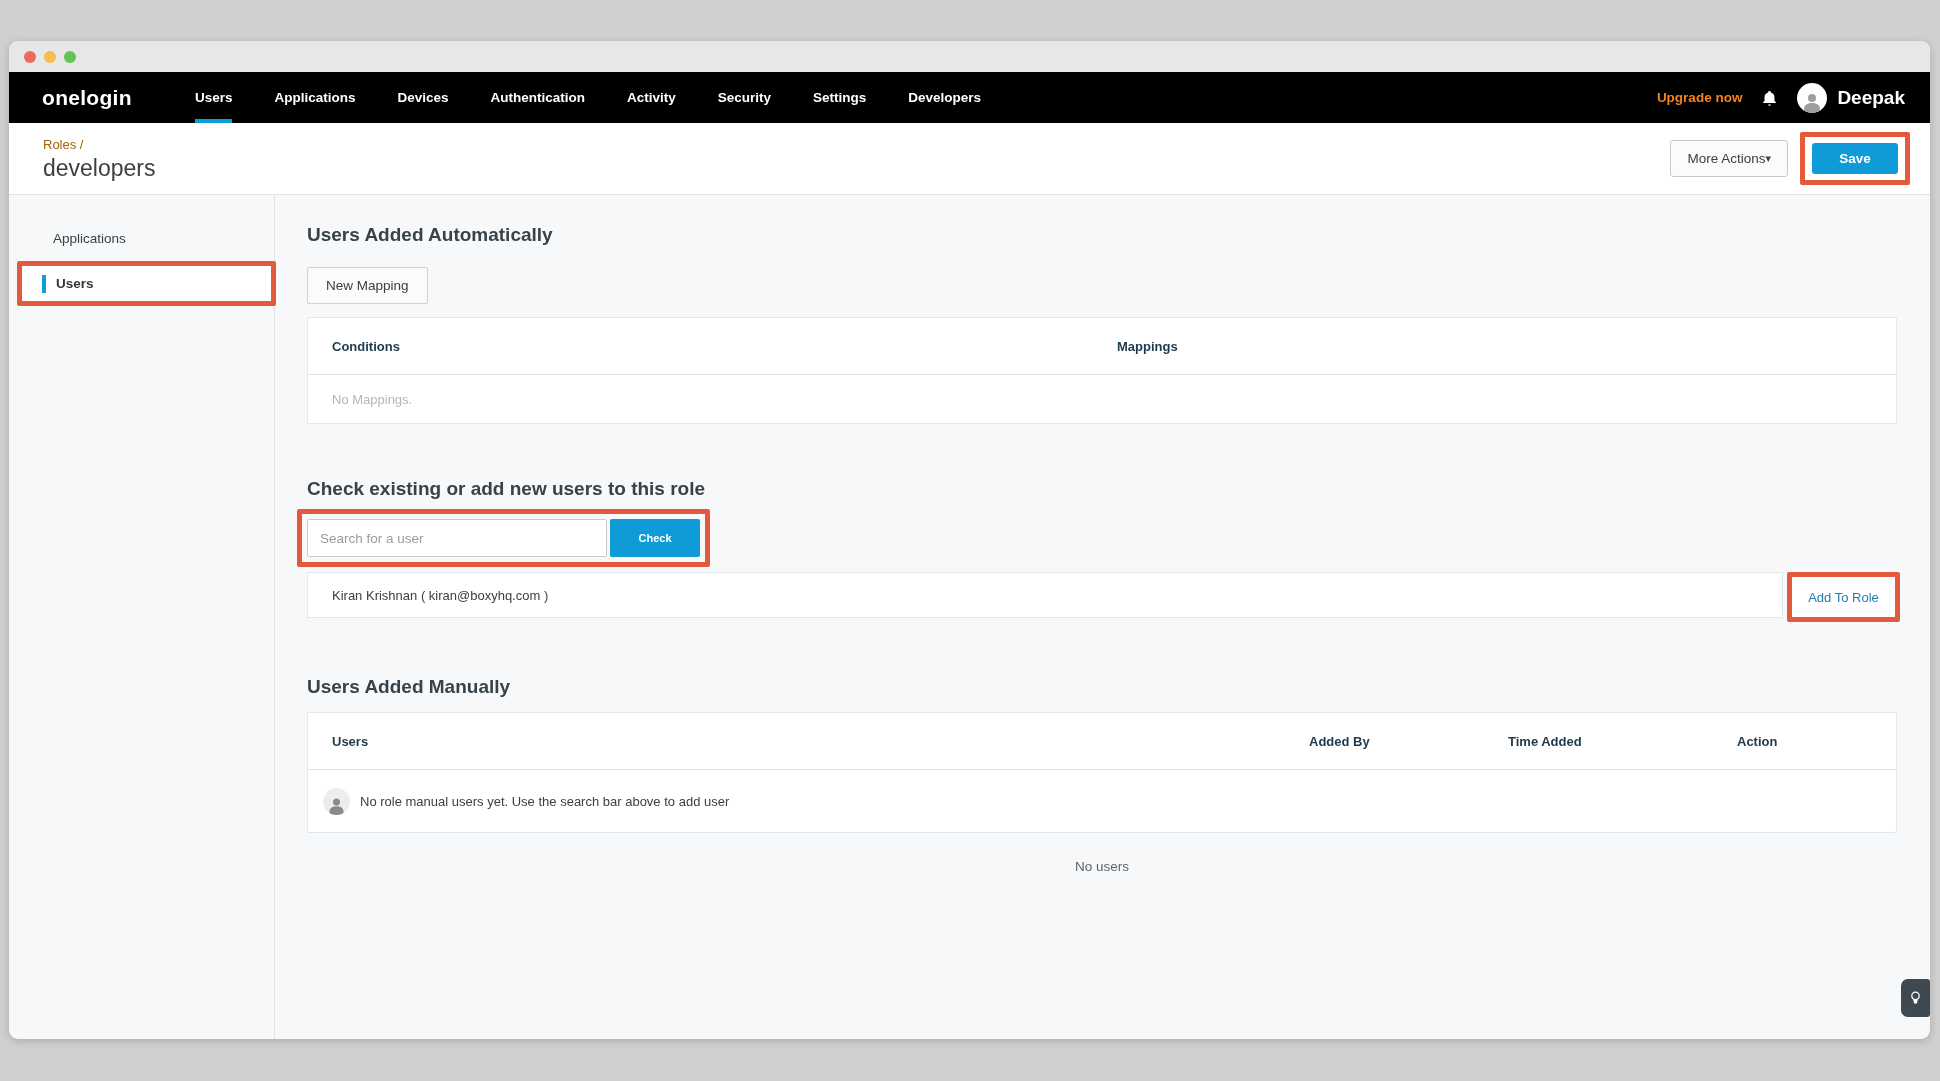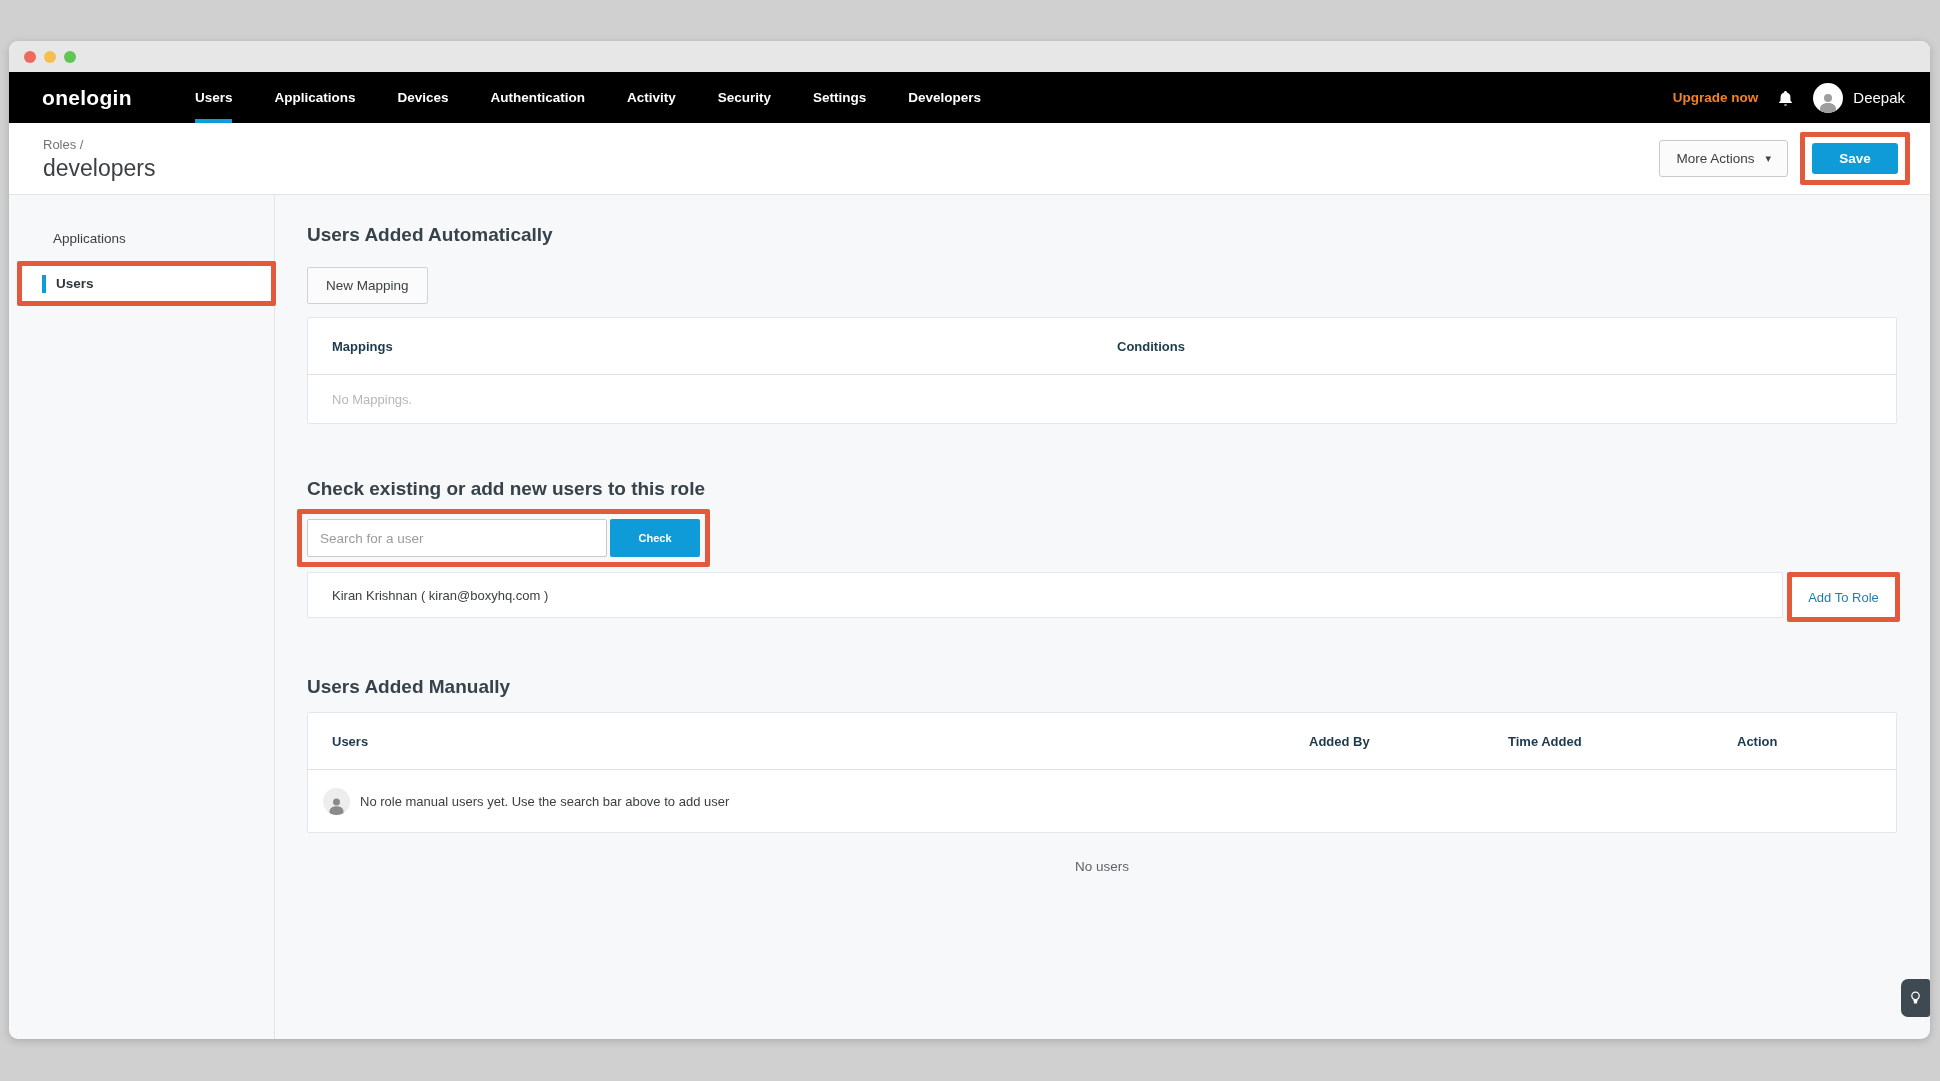--- a/index.html
+++ b/index.html
@@ -26,32 +26,32 @@
   .nav-item { position:relative; height:100%; display:flex; align-items:center;
               padding:0 21px; font-size:13.5px; font-weight:700; color:#fff; cursor:pointer; }
   .nav-item.active::after { content:""; position:absolute; left:21px; right:21px; bottom:0;
               height:4px; background:#0c9ddb; }
   .nav-right { margin-left:auto; display:flex; align-items:center; gap:19px; }
   .upgrade { color:#f5821f; font-weight:700; font-size:13.5px; cursor:pointer; }
   .bell { display:flex; align-items:center; cursor:pointer; }
   .nav-user { display:flex; align-items:center; gap:10px; cursor:pointer; }
   .avatar { width:30px; height:30px; border-radius:50%; background:#fff; overflow:hidden;
             display:flex; align-items:flex-end; justify-content:center; }
-  .user-name { font-weight:400; font-size:15px; }
+  .user-name { font-weight:700; font-size:19px; }
 
   
   .page-header { height:72px; background:#fff; border-bottom:1px solid #e3e3e3;
                  display:flex; align-items:center; padding:0 20px 0 34px; }
   .header-left { display:flex; flex-direction:column; gap:4px; }
-  .breadcrumb { color:#737373; font-size:13px; cursor:pointer; }
+  .breadcrumb { color:#a16207; font-size:13px; cursor:pointer; }
   .page-title { color:#3c4043; font-size:23px; line-height:1.05; }
   .header-right { margin-left:auto; display:flex; align-items:center; }
   .btn-more { height:37px; padding:0 16px; background:#fbfbfb; border:1px solid #c9c9c9;
               border-radius:3px; font-size:13.5px; color:#3c4043; display:flex;
-              align-items:center; gap:11px; cursor:pointer;
+              align-items:center; cursor:pointer;
               font-family:"Liberation Sans","DejaVu Sans",sans-serif; }
   .caret { font-size:11px; color:#444; }
   .annotation { border:5px solid #e2593b; border-radius:2px; }
   .save-annotation { margin-left:12px; padding:6px 7px; }
   .btn-save { width:86px; height:31px; background:#0f9bd7; color:#fff; font-weight:700;
               font-size:13.5px; border:none; border-radius:3px; cursor:pointer;
               font-family:"Liberation Sans","DejaVu Sans",sans-serif; }
 
   
   .body-row { display:flex; height:844px; }
@@ -178,22 +178,22 @@
         </div>
       </aside>
 
       <main class="main">
 
         <h2 class="section-title t-auto">Users Added Automatically</h2>
         <button class="btn-newmapping">New Mapping</button>
 
         <div class="table t1">
           <div class="thead">
+            <span>Conditions</span>
             <span>Mappings</span>
-            <span>Conditions</span>
           </div>
           <div class="trow-empty">No Mappings.</div>
         </div>
 
         <h2 class="section-title t-check">Check existing or add new users to this role</h2>
 
         <div class="annotation search-annotation">
           <input class="search-input" type="text" placeholder="Search for a user" style="">
           <button class="btn-check">Check</button>
         </div>

